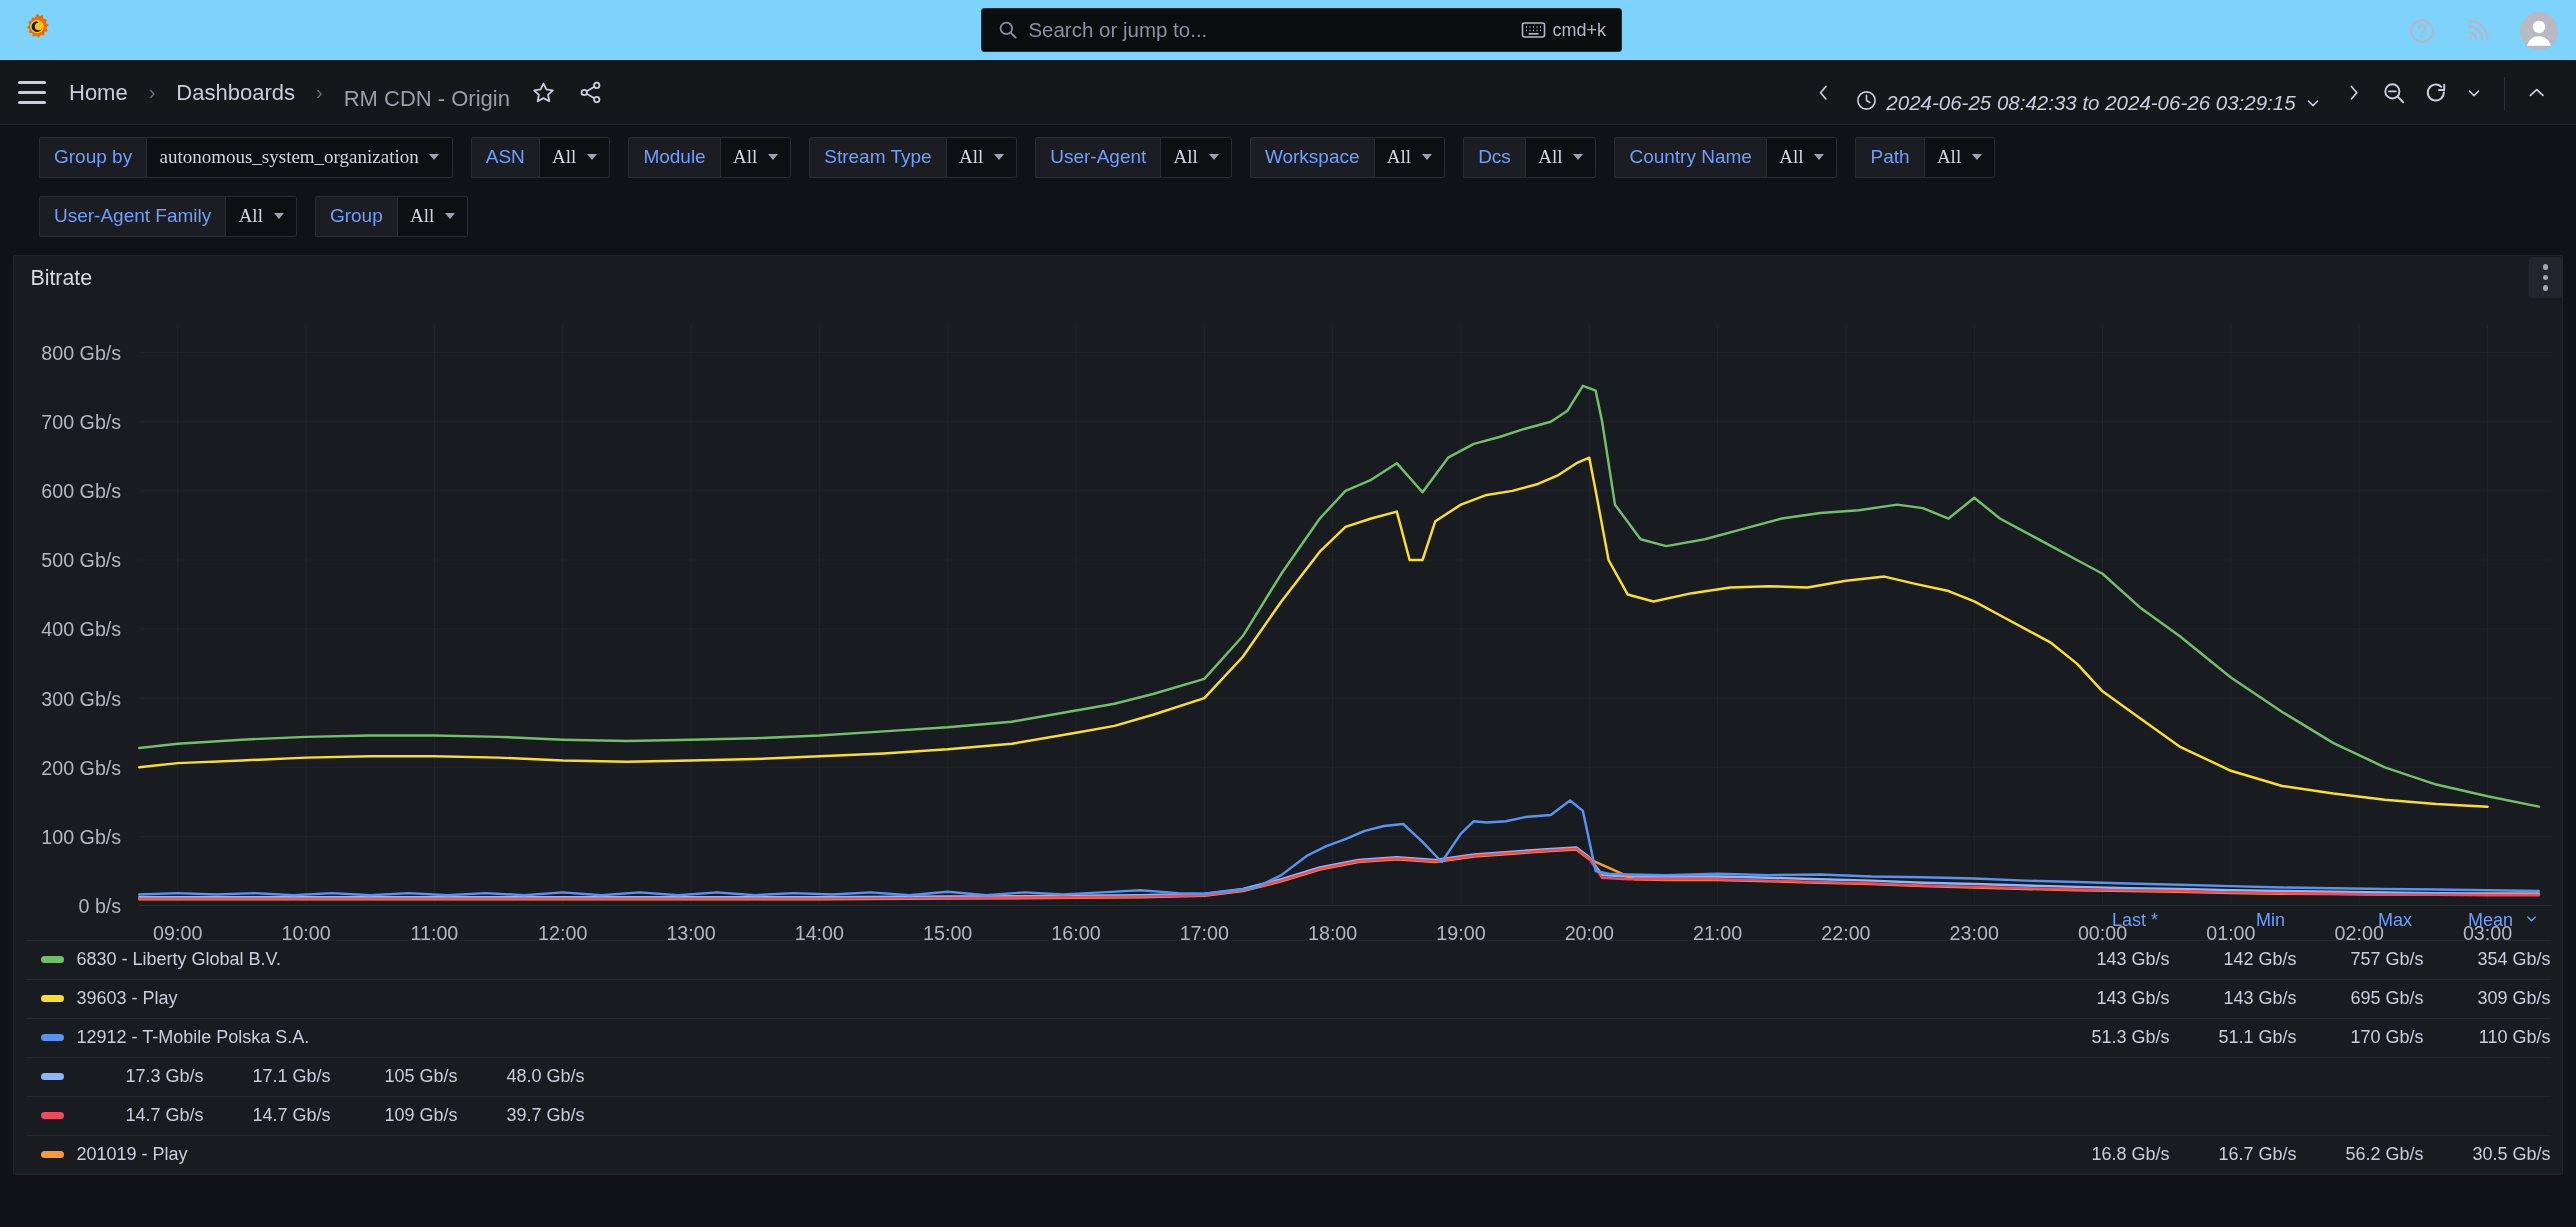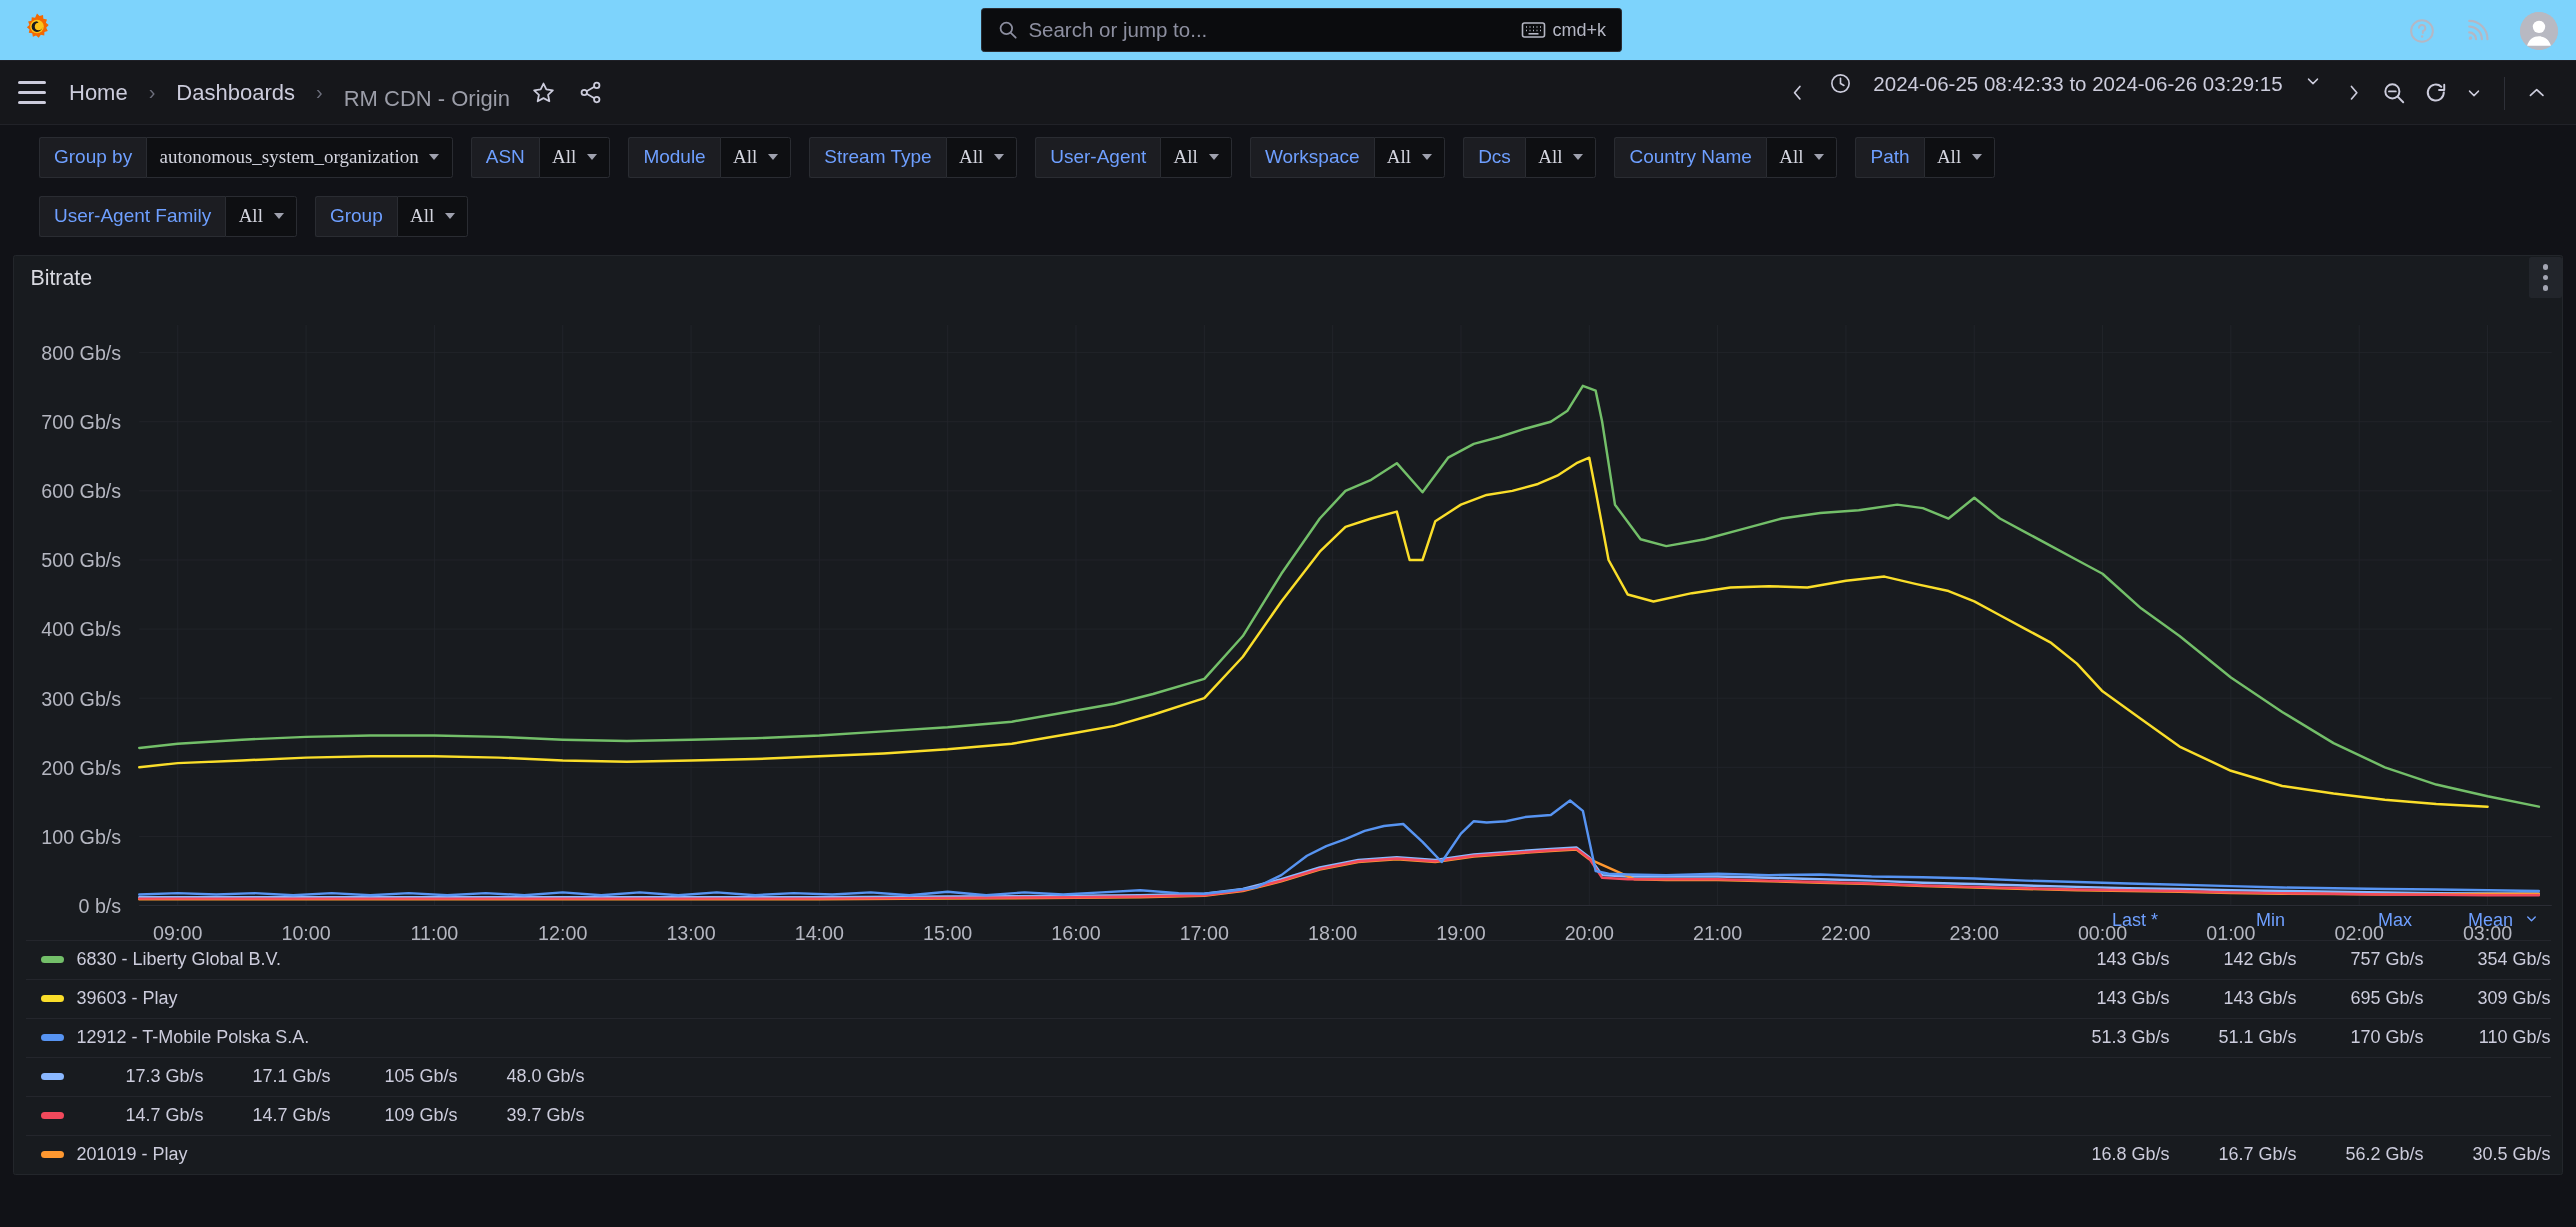--- a/index.html
+++ b/index.html
@@ -65,22 +65,22 @@
 
   .time-area {
     position: absolute; right: 20px; top: 0; height: 64px;
     display: flex; align-items: center; gap: 0;
   }
   .tbtn {
     display: flex; align-items: center; justify-content: center;
     height: 39px; padding: 0 8.2px; cursor: pointer; color: #ccccdc;
   }
   .timepicker {
-    display: flex; align-items: flex-start; gap: 21px;
-    height: 43px; padding: 0 13px; cursor: pointer;
+    display: flex; align-items: flex-end; gap: 8px;
+    height: 43px; padding: 0 13px; cursor: pointer; font-style: italic;
   }
   .time-text { font-size: 20.5px; color: #ccccdc; white-space: nowrap; }
   .tsep { width: 0.8px; height: 33px; background: #2e3038; margin: 0 13px; }
 
   
   .varbar { padding: 11.5px 15px 0 15px; }
   .varrow { display: flex; align-items: center; gap: 0; margin-bottom: 18px; flex-wrap: nowrap; padding-left: 24px; }
   .vgroup { display: flex; align-items: stretch; margin-right: 18px; }
   .vlabel {
     background: #1c1d22; border: 0.8px solid #2a2c32;

